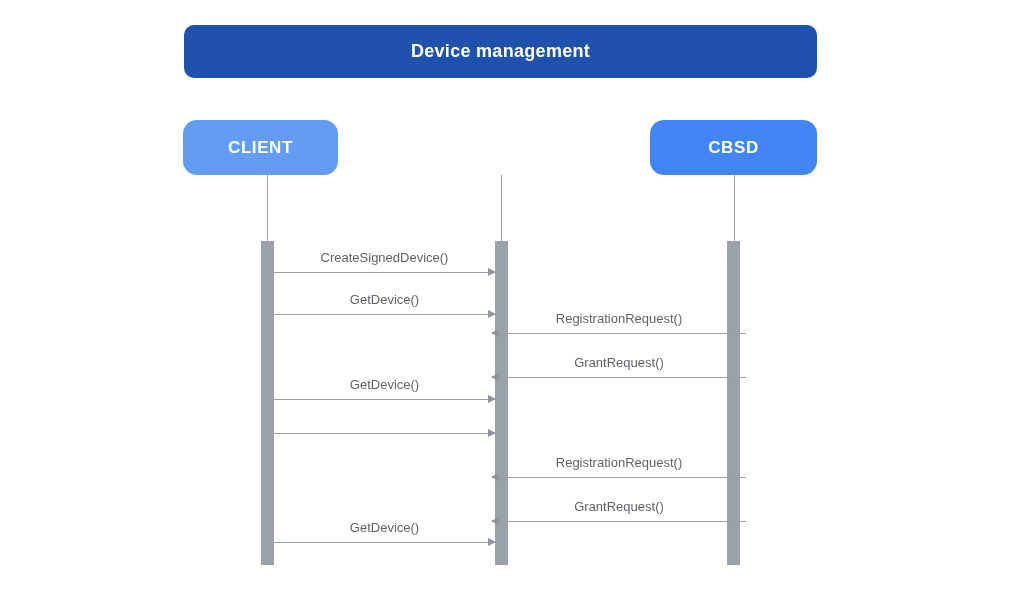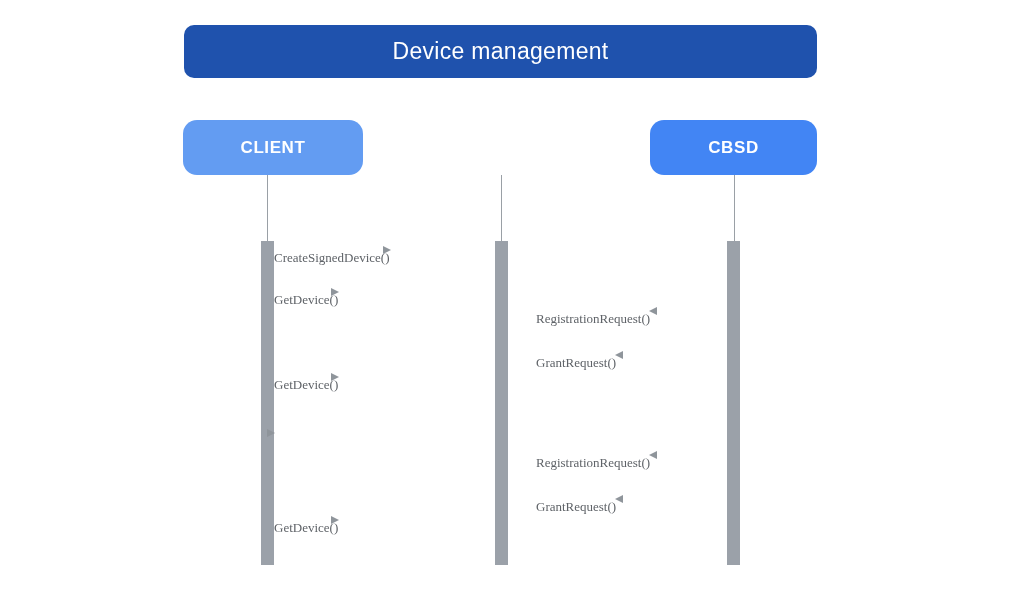--- a/index.html
+++ b/index.html
@@ -21,40 +21,40 @@
   .title-banner {
     position: absolute;
     left: 184px; top: 25px;
     width: 633px; height: 53px;
     background: #1F52AD;
     border-radius: 10px;
     display: flex;
     align-items: center;
     justify-content: center;
     color: #ffffff;
-    font-size: 23px;
-    font-weight: 400;
+    font-size: 18px;
+    font-weight: 700;
     letter-spacing: 0.3px;
   }
 
   
   .actor {
     position: absolute;
     top: 120px;
     height: 55px;
     border-radius: 14px;
     display: flex;
     align-items: center;
     justify-content: center;
     color: #ffffff;
     font-size: 17px;
     font-weight: 700;
     letter-spacing: 0.6px;
   }
-  .actor-client { left: 183px; width: 180px; background: #639CF2; }
+  .actor-client { left: 183px; width: 155px; background: #639CF2; }
   .actor-sas    { left: 418px; width: 167px; background: #1B5CBF; }
   .actor-cbsd   { left: 650px; width: 167px; background: #4285F4; }
 
   
   .lifeline {
     position: absolute;
     top: 175px;
     height: 66px;
     width: 1px;
     background: #9AA0A6;
@@ -72,22 +72,21 @@
     background: #9BA1A9;
   }
   .activation-client { left: 261px; }
   .activation-sas    { left: 495px; }
   .activation-cbsd   { left: 727px; }
 
   
   .msg {
     position: absolute;
     display: flex;
-    flex-direction: row;
-    font-family: Liberation Serif, serif;
+    flex-direction: column;
   }
   .msg-label {
     text-align: center;
     font-size: 13px;
     color: #5F6368;
     line-height: 16px;
     margin-bottom: 6px;
     white-space: nowrap;
   }
   .msg-arrow {
@@ -104,21 +103,21 @@
   }
   .msg.right .head {
     right: -1px;
     border-left: 8px solid #8F959B;
   }
   .msg.left .head {
     left: -1px;
     border-right: 8px solid #8F959B;
   }
   .msg.right { left: 274px; width: 221px; }
-  .msg.left  { left: 536px; width: 254px; }
+  .msg.left  { left: 492px; width: 254px; }
 </style>
 </head>
 <body>
 
 <div class="canvas">
 
   <div class="title-banner">
     <span>Device management</span>
   </div>
 

